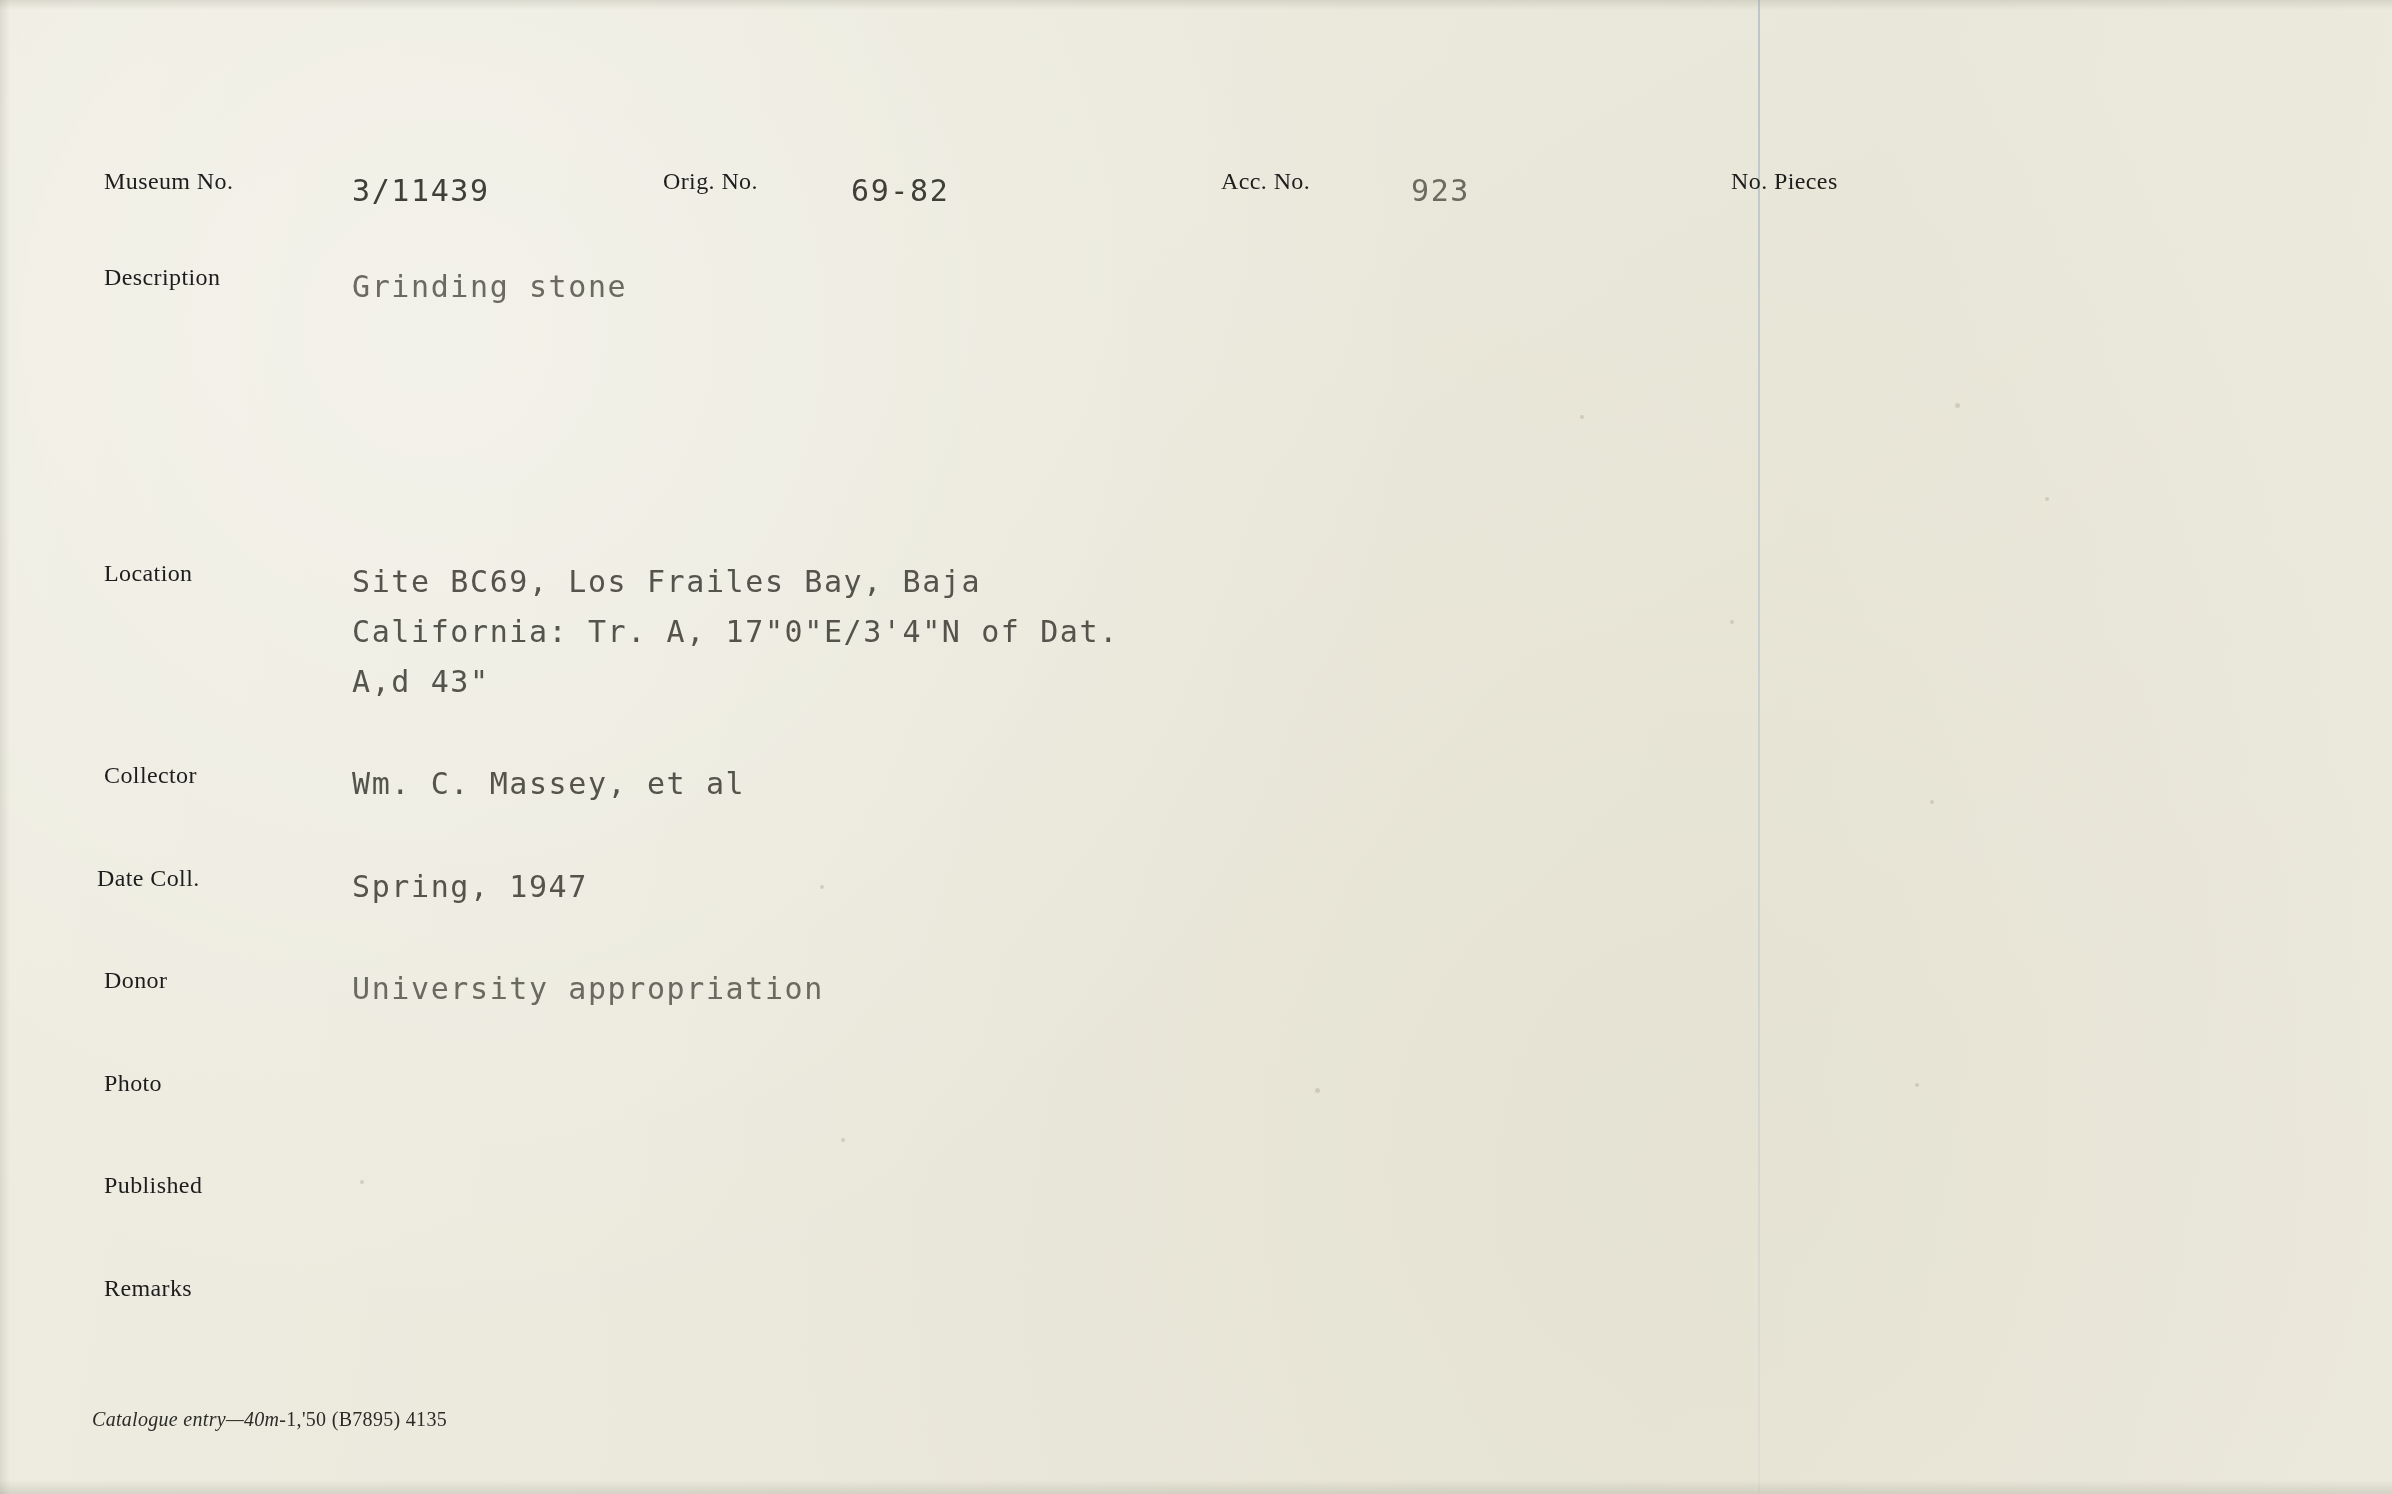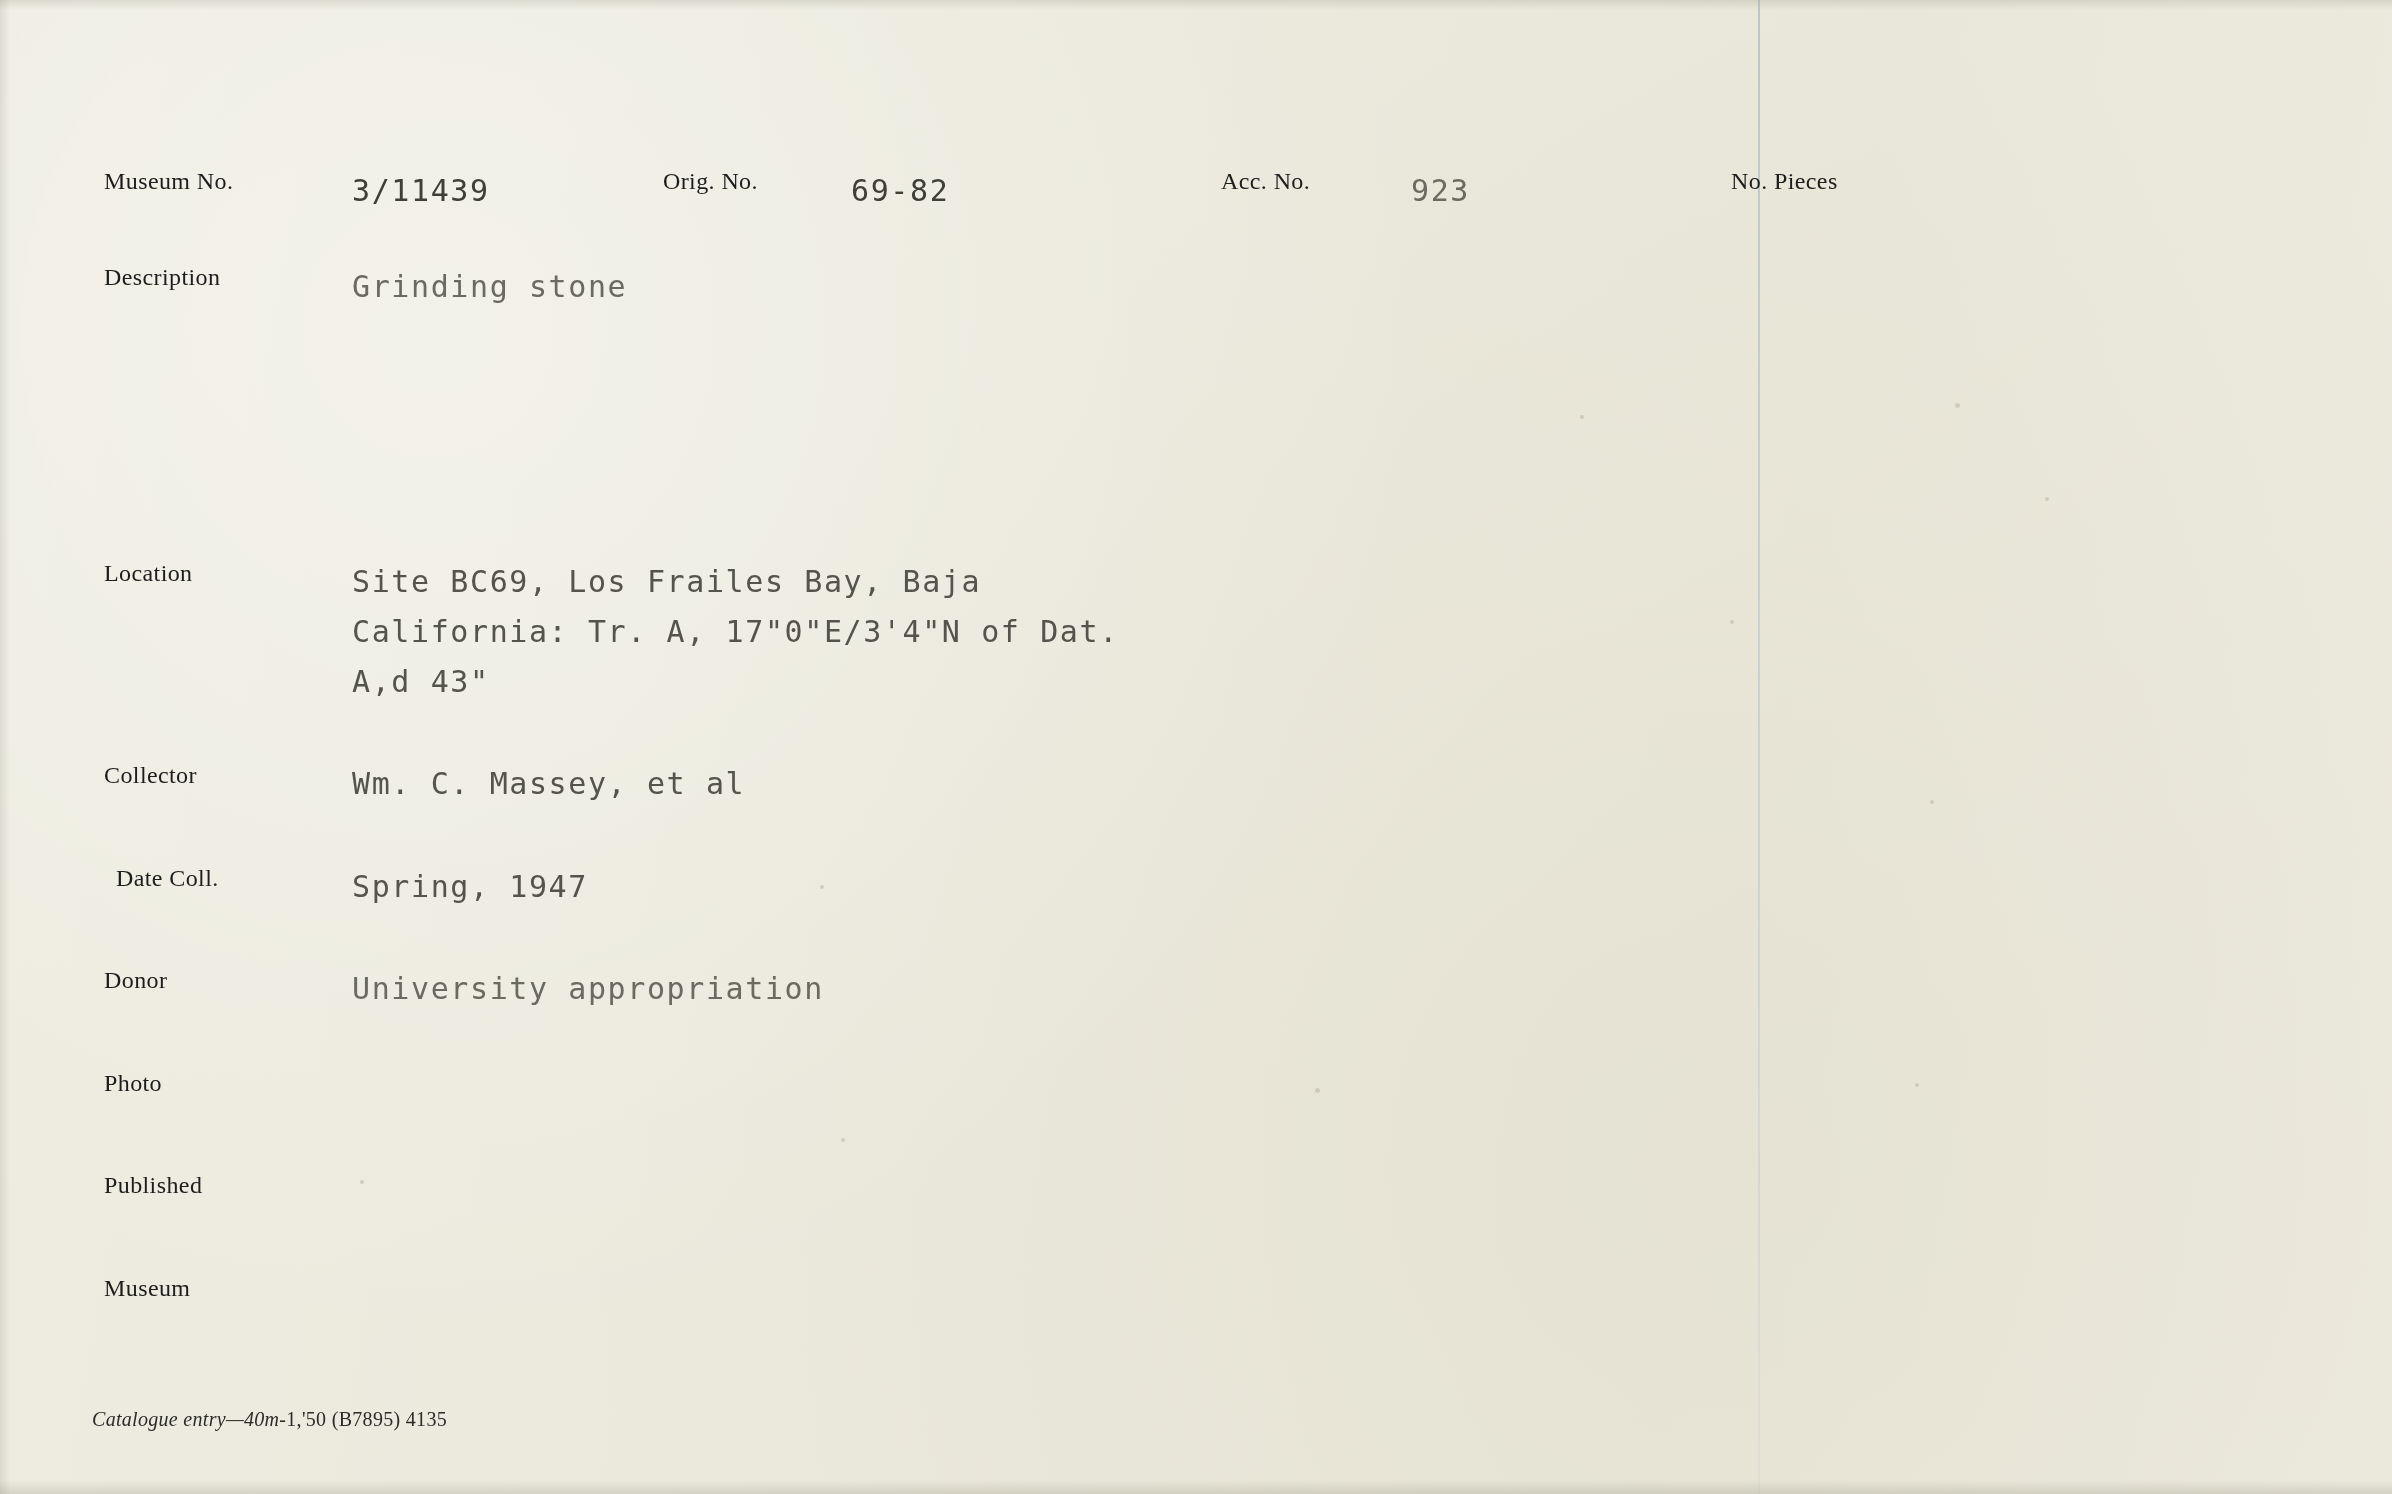--- a/index.html
+++ b/index.html
@@ -130,31 +130,31 @@
   <div class="typed faint" style="left:352px;top:262px;">Grinding stone</div>
 
   <div class="label" style="left:104px;top:560px;">Location</div>
   <div class="typed" style="left:352px;top:557px;">Site BC69, Los Frailes Bay, Baja</div>
   <div class="typed" style="left:352px;top:607px;">California: Tr. A, 17"0"E/3'4"N of Dat.</div>
   <div class="typed" style="left:352px;top:657px;">A,d 43"</div>
 
   <div class="label" style="left:104px;top:762px;">Collector</div>
   <div class="typed" style="left:352px;top:759px;">Wm. C. Massey, et al</div>
 
-  <div class="label" style="left:116px;top:865px;">Date Coll.</div>
+  <div class="label" style="left:97px;top:865px;">Date Coll.</div>
   <div class="typed" style="left:352px;top:862px;">Spring, 1947</div>
 
   <div class="label" style="left:104px;top:967px;">Donor</div>
   <div class="typed faint" style="left:352px;top:964px;">University appropriation</div>
 
   <div class="label" style="left:104px;top:1070px;">Photo</div>
   <div class="typed" style="left:352px;top:1067px;"></div>
 
   <div class="label" style="left:104px;top:1172px;">Published</div>
   <div class="typed" style="left:352px;top:1169px;"></div>
 
-  <div class="label" style="left:104px;top:1275px;">Museum</div>
+  <div class="label" style="left:104px;top:1275px;">Remarks</div>
 
   <div class="footer">
     <span>Catalogue entry—40</span><span>m</span><span class="up">-1,'50 (B7895) 4135</span>
   </div>
 
 </div>
 
 </body></html>

